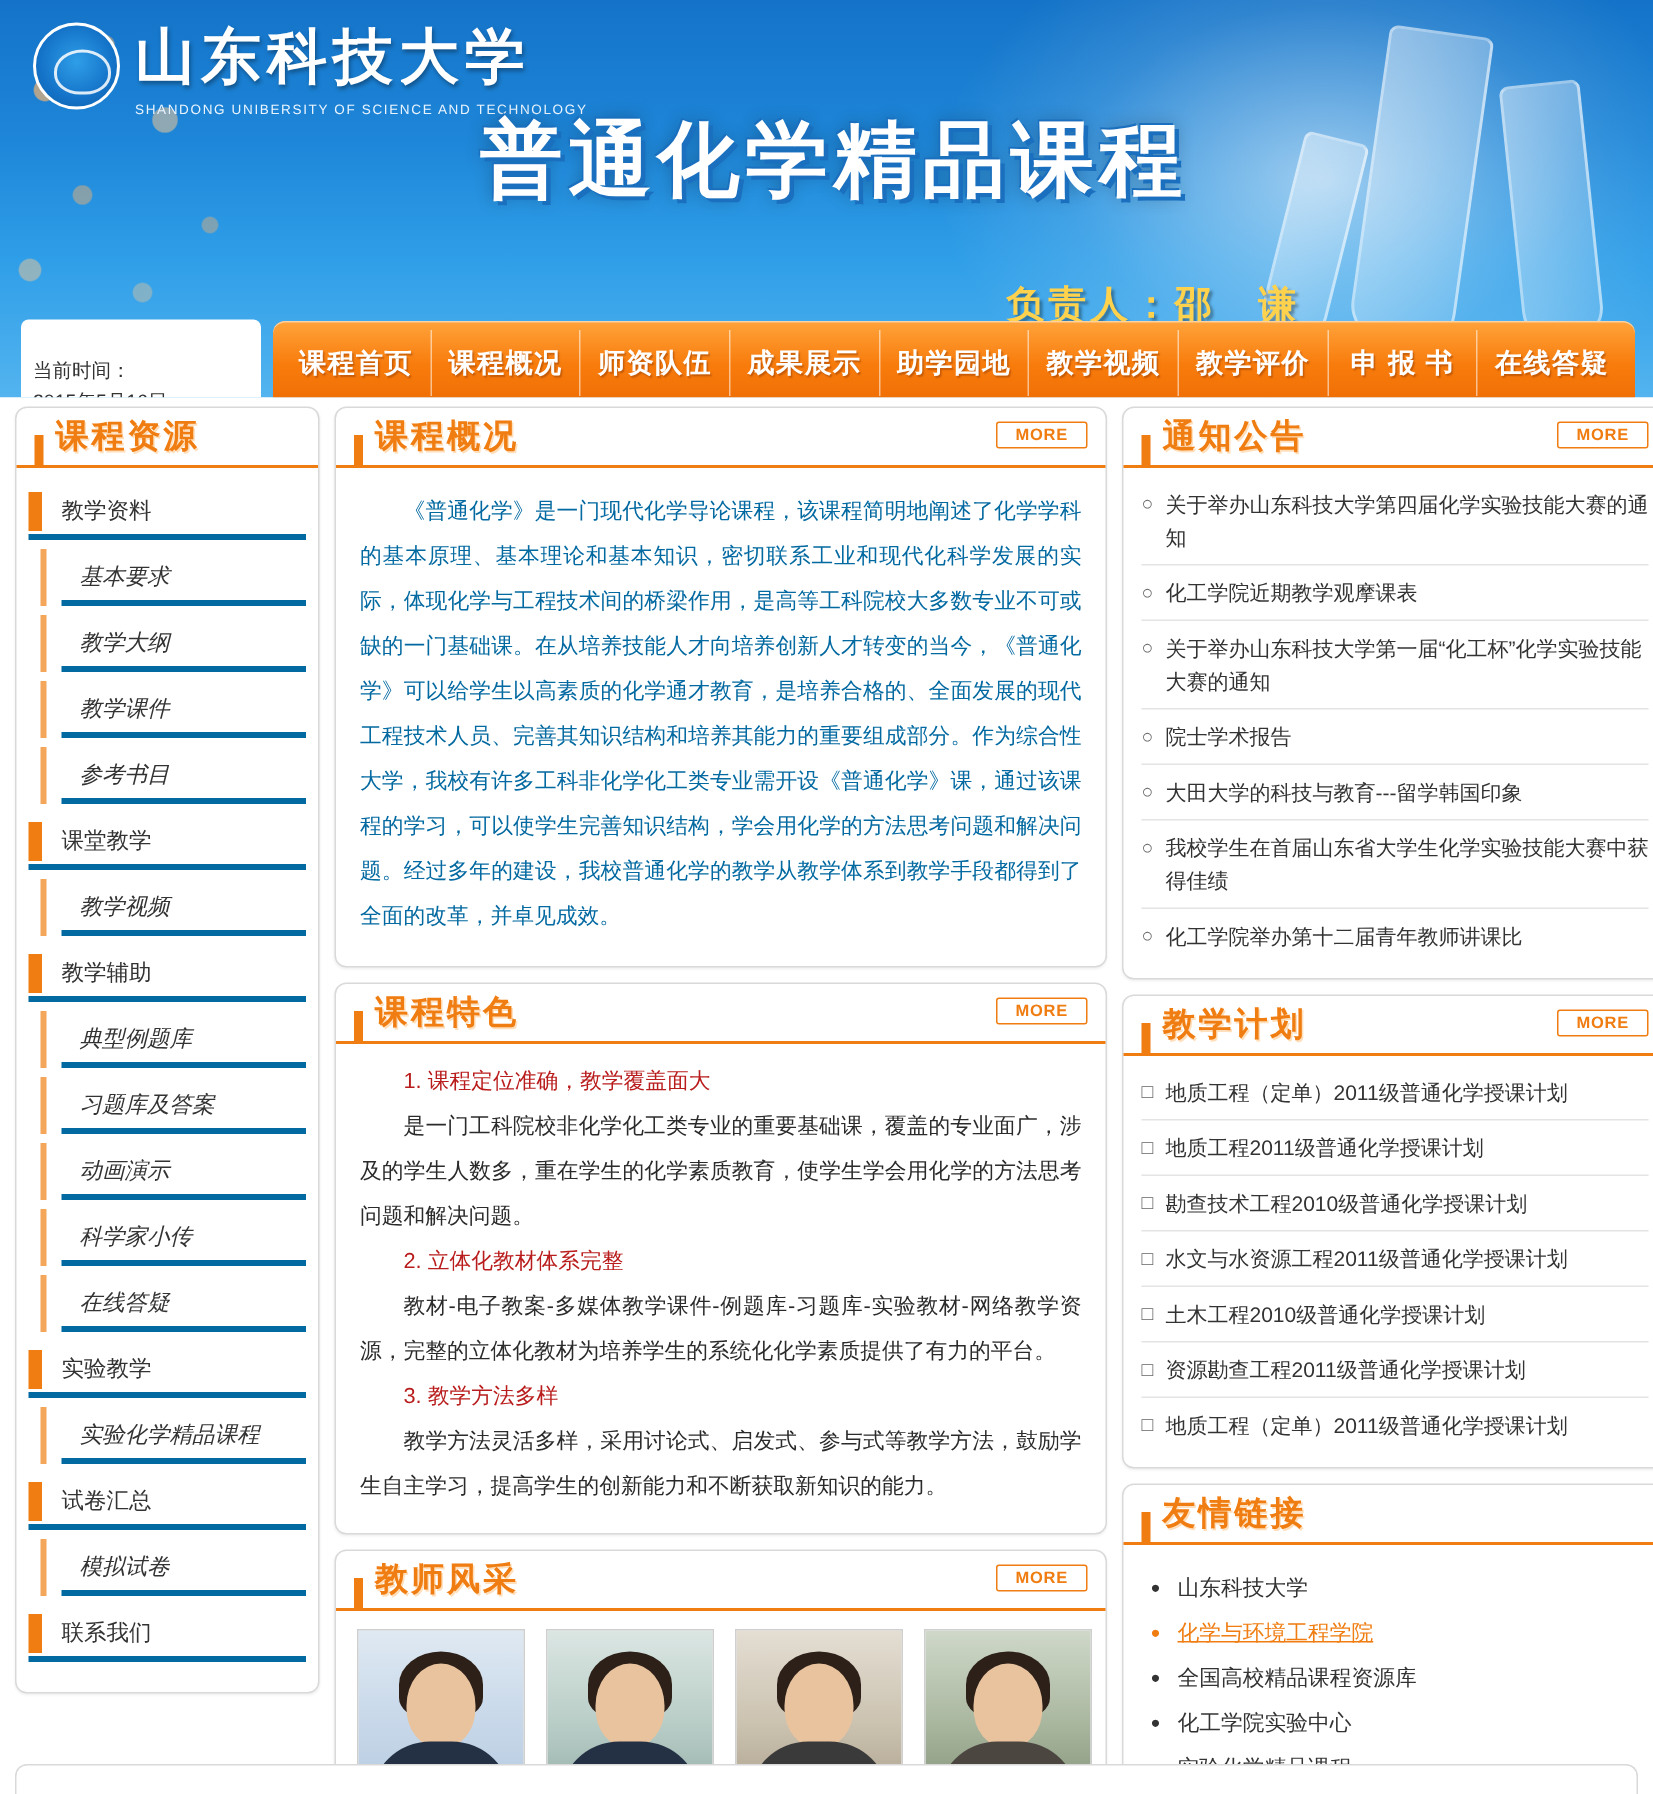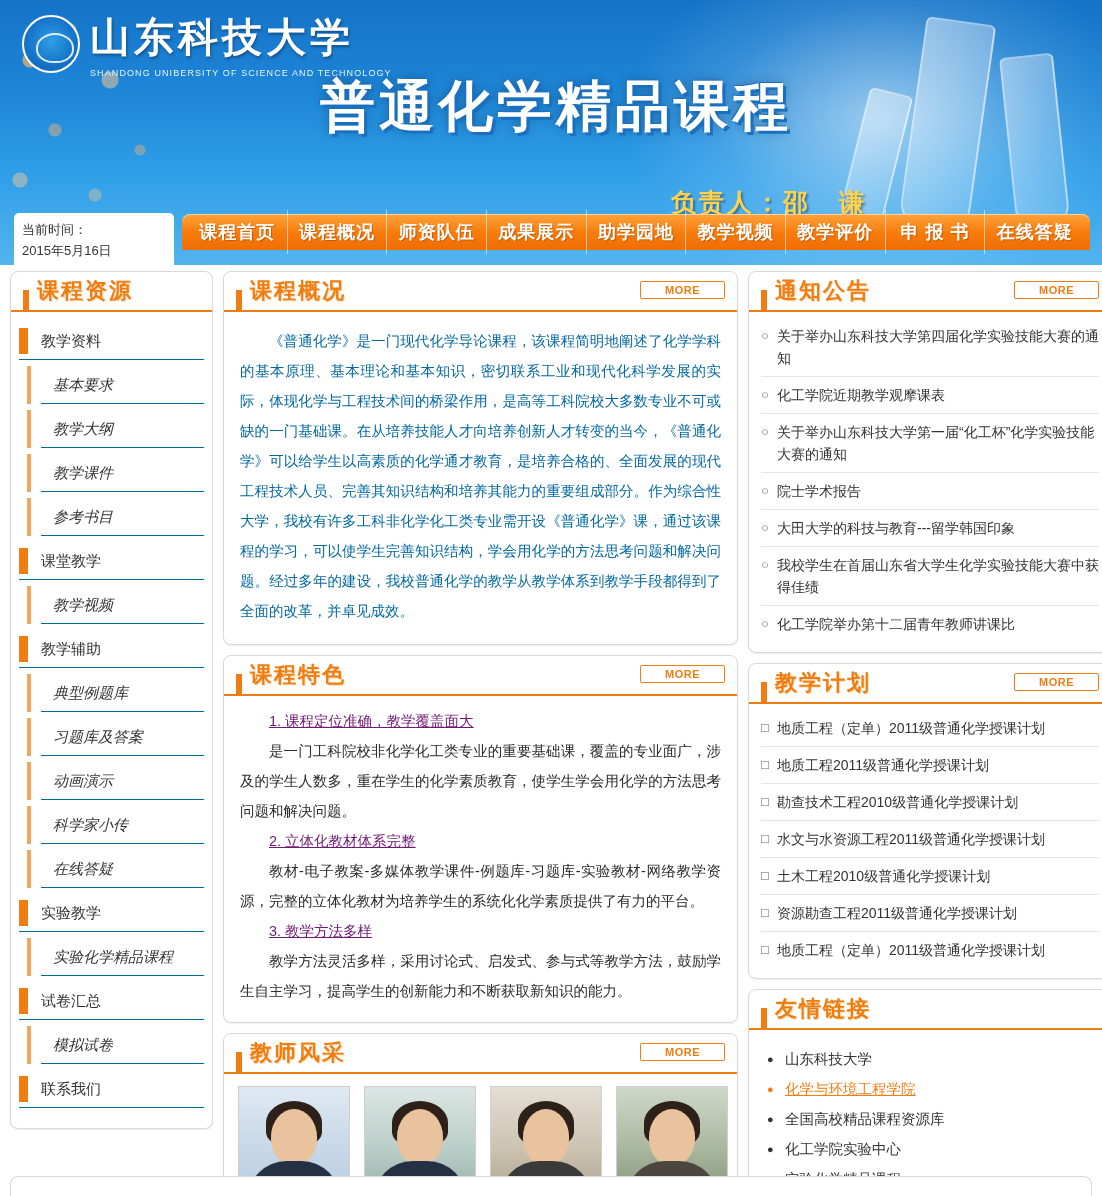--- a/index.html
+++ b/index.html
@@ -84,29 +84,29 @@
     text-shadow: 2px 2px 2px rgba(0,0,0,0.35);
     margin-top: 28px;
   }
 
   
   .date-box {
     position: absolute; left: 14px; top: 213px;
     width: 160px; height: 52px;
     background: #ffffff;
     border-radius: 5px 5px 0 0;
-    padding: 6px 8px;
+    padding: 23px 8px;
     font-size: 13px; color: #333;
     line-height: 21px;
   }
 
   
   .nav {
     position: absolute; left: 182px; top: 214px;
-    width: 908px; height: 36px;
+    width: 908px; height: 56px;
     background: linear-gradient(180deg,#ffa33b 0%, #f87c0c 52%, #ef6d05 100%);
     border-radius: 8px 8px 0 0;
     display: flex; align-items: center;
     padding: 0 6px;
     box-shadow: inset 0 1px 0 rgba(255,255,255,0.5);
   }
   .nav-item {
     flex: 1;
     text-align: center;
     color: #ffffff;
@@ -158,32 +158,32 @@
     letter-spacing: 2px;
     margin-left: 14px;
     font-family: "DejaVu Serif", "Liberation Serif", serif;
     text-shadow: 1px 1px 0 rgba(255,210,160,0.7);
   }
   .more-btn {
     position: absolute; right: 12px; top: 9px;
     border: 1px solid #f07d12;
     color: #f07d12;
     font-size: 11px; font-weight: bold;
-    padding: 2px 24px;
+    padding: 2px 12px;
     border-radius: 2px;
     cursor: pointer;
     letter-spacing: 0.5px;
   }
 
   
   .menu { padding: 10px 8px 14px 8px; }
   .menu-item {
     height: 38px; line-height: 38px;
     font-size: 15px; color: #333;
-    border-bottom: 1px solid #0369a1;
+    border-bottom: 4px solid #0369a1;
     cursor: pointer;
     position: relative;
     padding-left: 22px;
     margin-bottom: 6px;
   }
   .menu-item.level1:before {
     content: "";
     position: absolute; left: 0; top: 6px;
     width: 9px; height: 26px; background: #f07d12;
   }
@@ -202,21 +202,21 @@
   .body-text {
     padding: 14px 16px 18px 16px;
     font-size: 14.5px;
     line-height: 30px;
     color: #0369a1;
     text-align: justify;
   }
   .body-text p { margin: 0; text-indent: 2em; }
   .feature-list { padding: 10px 16px 16px 16px; }
   .feature-list .f-head {
-    font-size: 14.5px; line-height: 30px; color: #701a75; text-indent: 2em; text-decoration: underline;
+    font-size: 14.5px; line-height: 30px; color: #b91c1c; text-indent: 2em;
   }
   .feature-list .f-body {
     font-size: 14.5px; line-height: 30px; color: #2b2b2b; text-indent: 2em; text-align: justify;
   }
 
   
   .news-list { padding: 6px 12px 10px 12px; }
   .news-item {
     font-size: 14px; color: #333;
     line-height: 22px;

